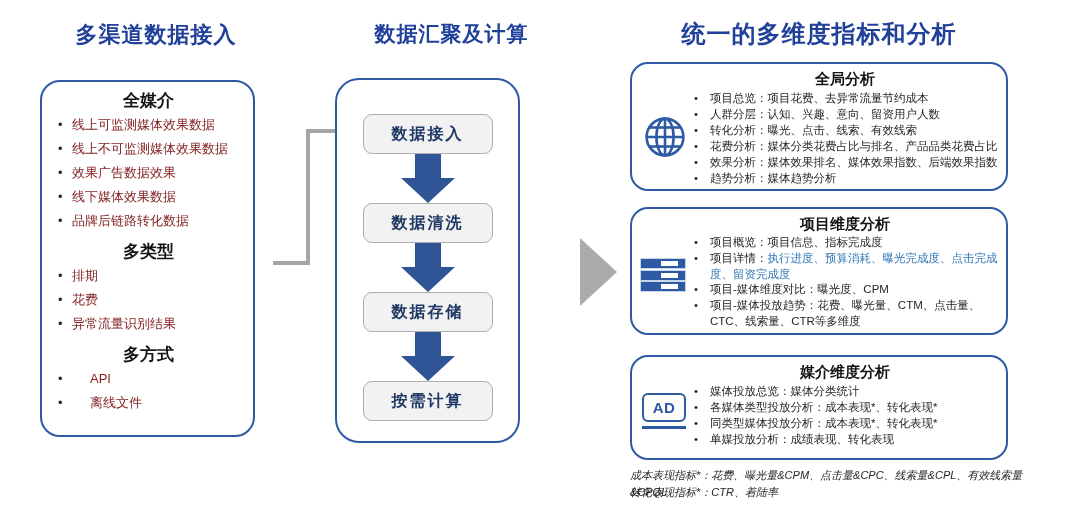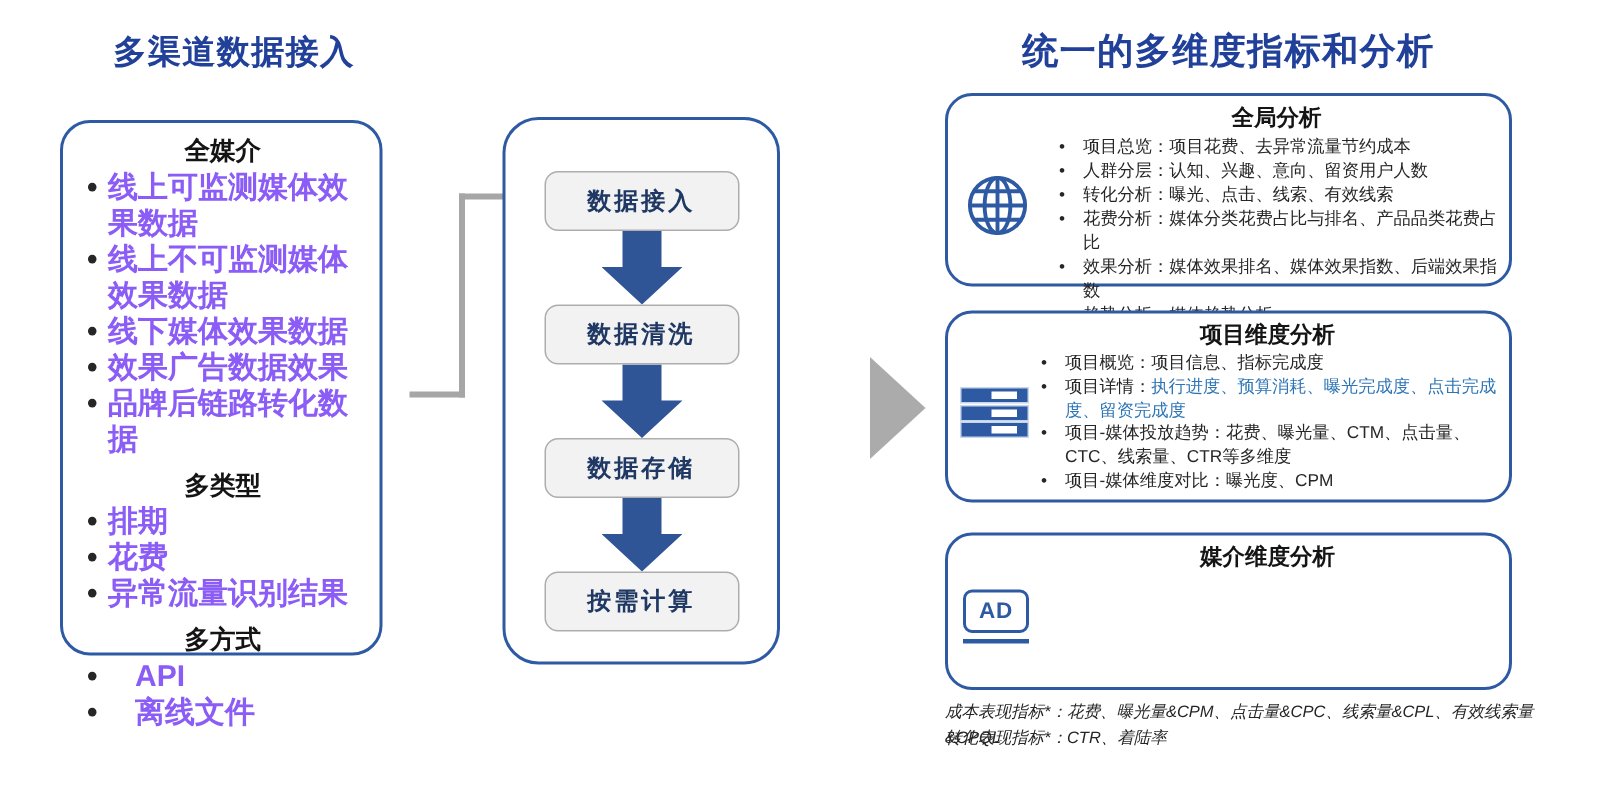--- a/index.html
+++ b/index.html
@@ -13,21 +13,21 @@
   .h-right{left:622px;width:394px;font-size:24px;top:18px;}
 
   
   .panel{position:absolute;background:#fff;border:2.5px solid #2E5AA3;border-radius:20px;box-sizing:border-box;}
 
   
   .left-panel{left:40px;top:80px;width:215px;height:357px;padding:8px 12px 0 14px;}
   .sec-title{font-size:17px;font-weight:bold;color:#141414;text-align:center;line-height:21px;margin-top:8px;}
   .sec-title.first{margin-top:0;}
   ul.blist{list-style:none;margin:2px 0 0 0;padding:0;}
-  ul.blist li{position:relative;font-size:20px;line-height:24px;color:#8b5cf6;padding-left:16px;font-weight:bold;}
+  ul.blist li{position:relative;font-size:13px;line-height:24px;color:#7f1d1d;padding-left:16px;}
   ul.blist li::before{content:"•";position:absolute;left:2px;color:#262626;}
   ul.blist.indent li{padding-left:34px;}
   ul.blist.indent li::before{left:2px;}
 
   
   .flow-panel{left:335px;top:78px;width:185px;height:365px;border-radius:24px;padding-top:34px;}
   .flow-step{width:130px;height:40px;margin:0 auto;background:#F2F2F2;border:1.5px solid #ADADAD;border-radius:9px;box-sizing:border-box;
              display:flex;align-items:center;justify-content:center;font-size:16px;font-weight:bold;color:#1F3864;letter-spacing:2px;}
   .flow-arrow{display:block;margin:0 auto;}
 
@@ -38,21 +38,21 @@
   .conn-h-top{left:306px;top:129px;width:58px;height:4px;}
   .conn-head{position:absolute;left:362px;top:121px;width:0;height:0;
              border-left:16px solid #A6A6A6;border-top:10px solid transparent;border-bottom:10px solid transparent;}
 
   
   .big-arrow{position:absolute;left:580px;top:238px;width:0;height:0;
              border-left:37px solid #ABABAB;border-top:34px solid transparent;border-bottom:34px solid transparent;}
 
   
   .r-panel{left:630px;width:378px;border-radius:18px;padding:5px 4px 0 0;}
-  .rp-1{top:62px;height:129px;padding-left:12px;}
+  .rp-1{top:62px;height:129px;}
   .rp-2{top:207px;height:128px;}
   .rp-3{top:355px;height:105px;}
   .rp-title{font-size:15px;font-weight:bold;color:#141414;text-align:center;line-height:19px;margin-left:56px;}
   .rp-body{margin:2px 2px 0 56px;}
   ul.rlist{list-style:none;margin:0;padding:0;}
   ul.rlist li{position:relative;font-size:11.5px;line-height:16px;color:#262626;padding-left:22px;}
   ul.rlist li::before{content:"•";position:absolute;left:6px;color:#262626;}
   .rp-2 ul.rlist li{line-height:15.8px;}
   .hl{color:#2E75B6;font-family:Liberation Mono, monospace;}
 
@@ -69,29 +69,30 @@
 
   
   .footnote{position:absolute;left:630px;width:420px;font-size:11px;font-style:italic;color:#262626;line-height:16.5px;}
 </style>
 </head>
 <body>
 
 <div class="canvas">
 
   <div class="col-header h-left">多渠道数据接入</div>
+  <div class="col-header h-mid">数据汇聚及计算</div>
   <div class="col-header h-right">统一的多维度指标和分析</div>
 
   <div class="panel left-panel">
     <div class="sec-title first">全媒介</div>
     <ul class="blist">
       <li>线上可监测媒体效果数据</li>
       <li>线上不可监测媒体效果数据</li>
+      <li>效果广告数据效果</li>
       <li>线下媒体效果数据</li>
-      <li>效果广告数据效果</li>
       <li>品牌后链路转化数据</li>
     </ul>
     <div class="sec-title">多类型</div>
     <ul class="blist">
       <li>排期</li>
       <li>花费</li>
       <li>异常流量识别结果</li>
     </ul>
     <div class="sec-title">多方式</div>
     <ul class="blist indent">
@@ -157,30 +158,38 @@
         </div>
       <div class="bar">
           <span></span>
         </div>
     </div>
     <div class="rp-title">项目维度分析</div>
     <div class="rp-body">
       <ul class="rlist">
         <li>项目概览：项目信息、指标完成度</li>
         <li><span>项目详情：</span><span class="hl">执行进度、预算消耗、曝光完成度、点击完成度、留资完成度</span></li>
+        <li>项目-媒体维度对比：曝光度、CPM</li>
         <li>项目-媒体投放趋势：花费、曝光量、CTM、点击量、CTC、线索量、CTR等多维度</li>
-        <li>项目-媒体维度对比：曝光度、CPM</li>
       </ul>
     </div>
   </div>
 
   <div class="panel r-panel rp-3">
     <div class="icon-wrap ad-wrap">
       <div class="ad-box">AD</div>
       <div class="ad-underline"></div>
     </div>
     <div class="rp-title">媒介维度分析</div>
+    <div class="rp-body">
+      <ul class="rlist">
+        <li>媒体投放总览：媒体分类统计</li>
+        <li>各媒体类型投放分析：成本表现*、转化表现*</li>
+        <li>同类型媒体投放分析：成本表现*、转化表现*</li>
+        <li>单媒投放分析：成绩表现、转化表现</li>
+      </ul>
+    </div>
   </div>
 
   <div class="footnote" style="top:467px;">成本表现指标*：花费、曝光量&amp;CPM、点击量&amp;CPC、线索量&amp;CPL、有效线索量&amp;CPQL</div>
   <div class="footnote" style="top:484px;">转化表现指标*：CTR、着陆率</div>
 
 </div>
 
 </body></html>

